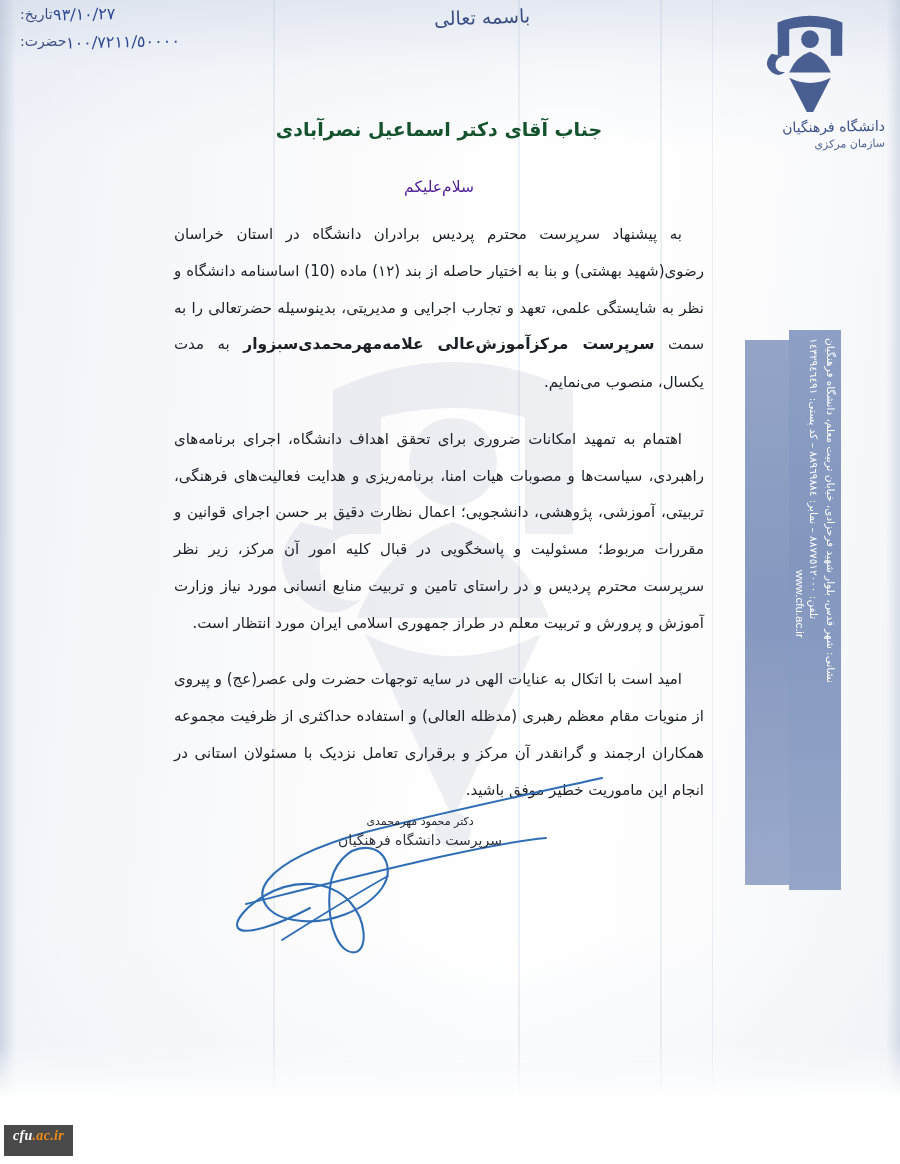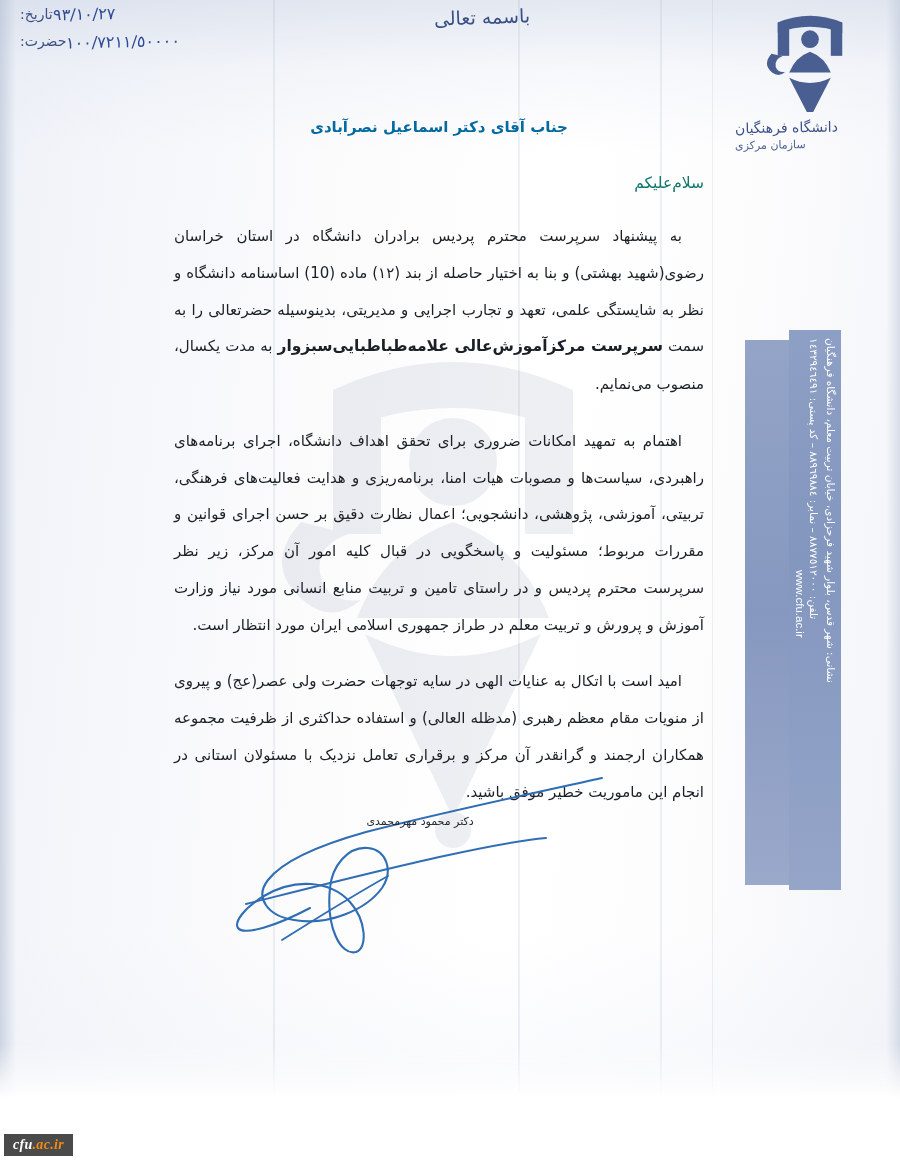--- a/index.html
+++ b/index.html
@@ -125,21 +125,21 @@
     transform: rotate(-2deg);
     white-space: nowrap;
   }
 
   
   .logo-wrap {
     position: absolute;
     top: 8px;
     left: 735px;
     width: 150px;
-    text-align: left;
+    text-align: right;
   }
   .logo-mark { width: 108px; height: 104px; margin: 0 auto; display: block; }
   .logo-title {
     margin-top: 7px;
     font-family: "DejaVu Sans", "Liberation Sans", sans-serif;
     font-size: 14px;
     color: #3c5188;
     letter-spacing: 1px;
     white-space: nowrap;
     transform: rotate(-1deg);
@@ -213,33 +213,33 @@
     position: absolute;
     top: 118px;
     right: 196px;
     left: 174px;
     direction: rtl;
     text-align: justify;
     color: #1d2229;
   }
   .recipient {
     font-family: "DejaVu Sans", "Liberation Sans", sans-serif;
-    font-size: 15px;
+    font-size: 19px;
     font-weight: bold;
     text-align: center;
     letter-spacing: 0px;
     margin-bottom: 38px;
-    color: #0369a1;
+    color: #14532d;
   }
   .greeting {
     font-family: "DejaVu Sans", "Liberation Sans", sans-serif;
     font-size: 15.5px;
-    text-align: right;
-    margin-bottom: 26px;
-    color: #0f766e;
+    text-align: center;
+    margin-bottom: 20px;
+    color: #4c1d95;
   }
   p.para {
     font-family: "DejaVu Sans", "Liberation Sans", sans-serif;
     font-size: 15px;
     line-height: 2.45;
     margin: 0 0 20px 0;
     text-indent: 22px;
     text-align: justify;
     color: #1b2026;
   }
@@ -282,21 +282,21 @@
     pointer-events: none;
   }
   .signature-ink svg { width: 100%; height: 100%; }
 
   
   .footer-badge {
     position: absolute;
     left: 4px;
     bottom: 8px;
     background: #4a4a4a;
-    padding: 3px 9px 3px 9px;
+    padding: 3px 9px 12px 9px;
     font-family: "Liberation Serif", "DejaVu Serif", serif;
     font-size: 14px;
     font-weight: bold;
     font-style: italic;
     letter-spacing: 0.3px;
     direction: ltr;
     z-index: 9;
   }
   .footer-badge .fb-cfu { color: #ffffff; }
   .footer-badge .fb-tld { color: #ef8b16; }
@@ -369,40 +369,41 @@
       <span class="side-line side-contact">تلفن: ٨٨٧٧٥١٢٠٠٠ – نمابر: ٨٨٩٦٩٨٨٤ – کد پستی: ١٤٣٢٩٤٦٤٩١</span>
       <span class="side-line side-web">www.cfu.ac.ir</span>
     </div>
   </div>
 
   <div class="letter">
     <div class="recipient">جناب آقای دکتر اسماعیل  نصرآبادی</div>
     <div class="greeting">سلام‌علیکم</div>
 
     <p class="para">
-      <span>به پیشنهاد سرپرست محترم پردیس برادران دانشگاه در استان خراسان رضوی(شهید بهشتی) و بنا به اختیار حاصله از بند (١٢) ماده (10) اساسنامه دانشگاه و نظر به شایستگی علمی، تعهد و تجارب اجرایی و مدیریتی، بدینوسیله حضرتعالی را به سمت </span><span class="bold-role">سرپرست مرکزآموزش‌عالی علامه‌طباطبایی‌سبزوار</span><span> به مدت یکسال، منصوب می‌نمایم.</span>
+      <span>به پیشنهاد سرپرست محترم پردیس برادران دانشگاه در استان خراسان رضوی(شهید بهشتی) و بنا به اختیار حاصله از بند (١٢) ماده (10) اساسنامه دانشگاه و نظر به شایستگی علمی، تعهد و تجارب اجرایی و مدیریتی، بدینوسیله حضرتعالی را به سمت </span><span class="bold-role">سرپرست مرکزآموزش‌عالی علامه‌مهرمحمدی‌سبزوار</span><span> به مدت یکسال، منصوب می‌نمایم.</span>
     </p>
 
     <p class="para">اهتمام به تمهید امکانات ضروری برای تحقق اهداف دانشگاه، اجرای برنامه‌های راهبردی، سیاست‌ها و مصوبات هیات امنا، برنامه‌ریزی و هدایت فعالیت‌های فرهنگی، تربیتی، آموزشی، پژوهشی، دانشجویی؛ اعمال نظارت دقیق بر حسن اجرای قوانین و مقررات مربوط؛ مسئولیت و پاسخگویی در قبال کلیه امور آن مرکز، زیر نظر سرپرست محترم پردیس و در راستای تامین و تربیت منابع انسانی مورد نیاز وزارت آموزش و پرورش و تربیت معلم در طراز جمهوری اسلامی ایران مورد انتظار است.</p>
 
     <p class="para">امید است با اتکال به عنایات الهی در سایه توجهات حضرت ولی عصر(عج) و پیروی از منویات مقام معظم رهبری (مدظله العالی) و استفاده حداکثری از ظرفیت مجموعه همکاران ارجمند و گرانقدر آن مرکز و برقراری تعامل نزدیک با مسئولان استانی در انجام این ماموریت خطیر موفق باشید.</p>
   </div>
 
   <div class="signature-ink">
     <svg viewBox="0 0 430 220" xmlns="http://www.w3.org/2000/svg" aria-hidden="true">
       <g fill="none" stroke="#2f6db5" stroke-linecap="round" stroke-linejoin="round">
         <path d="M412 8 C330 26 246 44 176 62 C126 76 92 92 78 110 C64 128 78 146 104 150 C138 156 176 140 192 118 C204 100 196 80 178 78 C158 76 142 96 140 118 C136 156 150 186 166 182 C178 178 176 150 160 132 C140 110 104 108 74 126 C54 138 44 152 48 158 C54 166 86 156 120 138" stroke-width="2.1"></path>
         <path d="M56 134 C112 120 190 100 254 86 C300 76 334 70 356 68" stroke-width="2.0"></path>
         <path d="M92 170 C124 150 162 126 198 106" stroke-width="1.8"></path>
       </g>
     </svg>
   </div>
 
   <div class="sig-block">
     <div class="sig-name">دکتر محمود مهرمحمدی</div>
+    <div class="sig-role">سرپرست دانشگاه فرهنگیان</div>
   </div>
 
   <div class="bottom-white"></div>
 
   <div class="footer-badge">
     <span class="fb-cfu">cfu</span><span class="fb-tld">.ac.ir</span>
   </div>
 
 </div>
 

